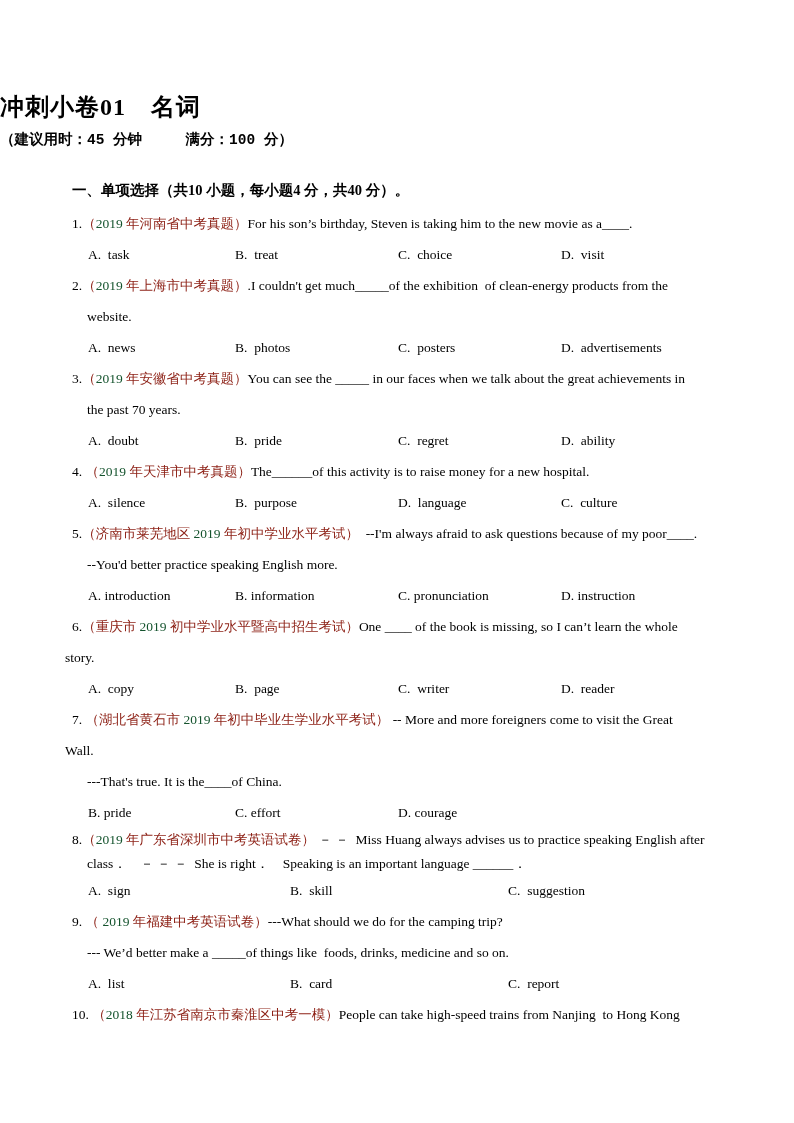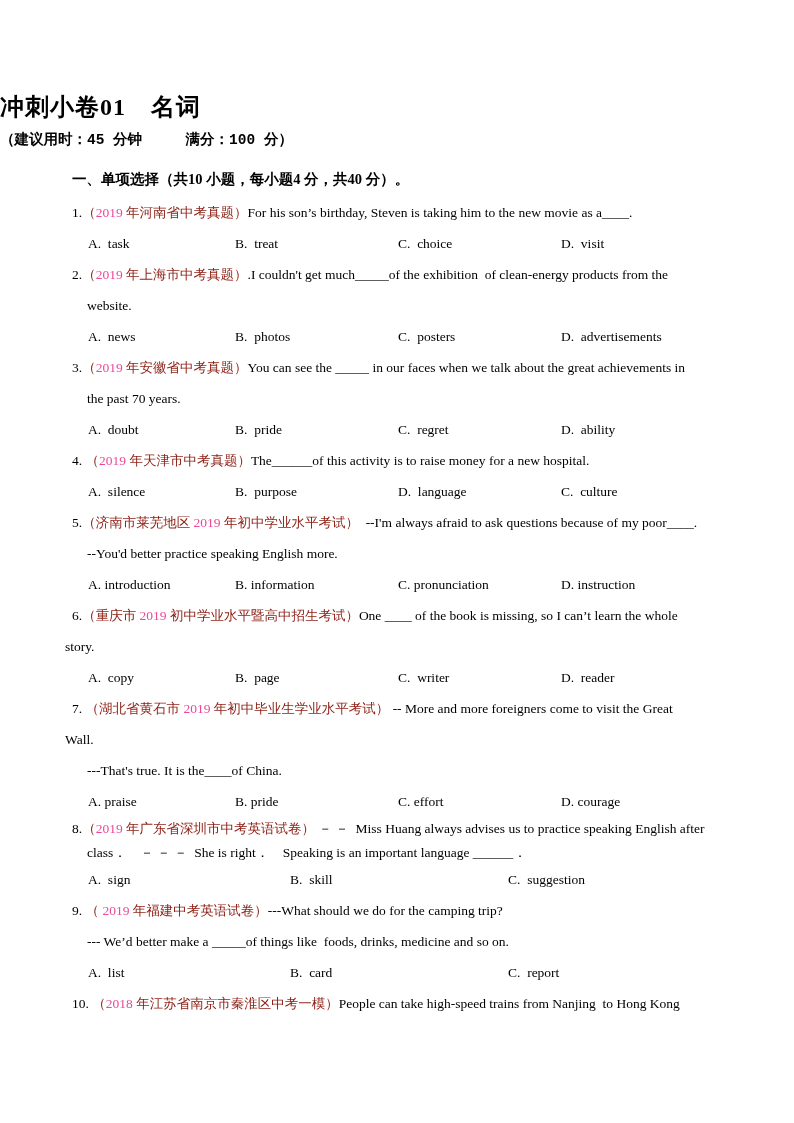--- a/index.html
+++ b/index.html
@@ -1,30 +1,30 @@
 <!DOCTYPE html>
 <html><head>
 <meta charset="utf-8">
 <style>
   html,body{margin:0;padding:0;background:#ffffff;}
   .page{width:794px;height:1123px;background:#ffffff;overflow:hidden;
         font-family:"Liberation Serif","DejaVu Serif",serif;color:#000;}
   .head{padding-top:92px;text-align:left;}
   .title{font-size:24px;font-weight:bold;line-height:30px;letter-spacing:1px;}
   .subtitle{font-size:14.5px;font-weight:bold;margin-top:9px;line-height:19px;font-family:Liberation Mono, monospace;}
-  .content{margin:20px 56px 0 72px;}
+  .content{margin:31px 56px 0 72px;}
   .section-heading{font-size:14.5px;font-weight:bold;line-height:19px;margin:0 0 8px 0;}
   .line{font-size:13.5px;line-height:31px;height:31px;white-space:pre-wrap;overflow:visible;}
   .opts{display:grid;font-size:13.5px;line-height:31px;height:31px;padding-left:16px;white-space:pre-wrap;}
   .opts4{grid-template-columns:147px 163px 163px auto;}
   .opts3{grid-template-columns:202px 218px auto;}
   .ind{padding-left:15px;}
   .outd{margin-left:-7px;}
   .src{color:#8b1d12;}
-  .src .yr{color:#ec4899;}
+  .src .yr{color:#14532d;}
   .b{font-weight:normal;text-align:center;}
   .q8 .line{line-height:24px;height:24px;}
   .q8 .opts{line-height:30px;height:30px;}
 </style>
 </head>
 <body>
 
 <div class="page">
   <div class="head">
     <div class="title">冲刺小卷01　名词</div>
@@ -65,21 +65,21 @@
     <div>
       <div class="line"><span>6.</span><span class="src b"><span>（重庆市 </span><span class="yr">2019</span><span> 初中学业水平暨高中招生考试）</span></span><span>One ____ of the book is missing, so I can’t learn the whole</span></div>
       <div class="line outd">story.</div>
       <div class="opts opts4"><span>A.  copy</span><span>B.  page</span><span>C.  writer</span><span>D.  reader</span></div>
     </div>
 
     <div>
       <div class="line"><span>7. </span><span class="src b"><span>（湖北省黄石市 </span><span class="yr">2019</span><span> 年初中毕业生学业水平考试）</span></span><span> -- More and more foreigners come to visit the Great</span></div>
       <div class="line outd">Wall.</div>
       <div class="line ind">---That's true. It is the____of China.</div>
-      <div class="opts opts4"><span>A. praise</span><span>B. pride</span><span>C. effort</span><span>D. courage</span></div>
+      <div class="opts opts4"><span>B. pride</span><span>C. effort</span><span>D. courage</span></div>
     </div>
 
     <div class="q8">
       <div class="line"><span>8.</span><span class="src b"><span>（</span><span class="yr">2019</span><span> 年广东省深圳市中考英语试卷）</span></span><span> － －  Miss Huang always advises us to practice speaking English after</span></div>
       <div class="line ind">class．　－ － －  She is right．　Speaking is an important language ______．</div>
       <div class="opts opts3"><span>A.  sign</span><span>B.  skill</span><span>C.  suggestion</span></div>
     </div>
 
     <div>
       <div class="line"><span>9. </span><span class="src b"><span>（ </span><span class="yr">2019</span><span> 年福建中考英语试卷）</span></span><span>---What should we do for the camping trip?</span></div>

